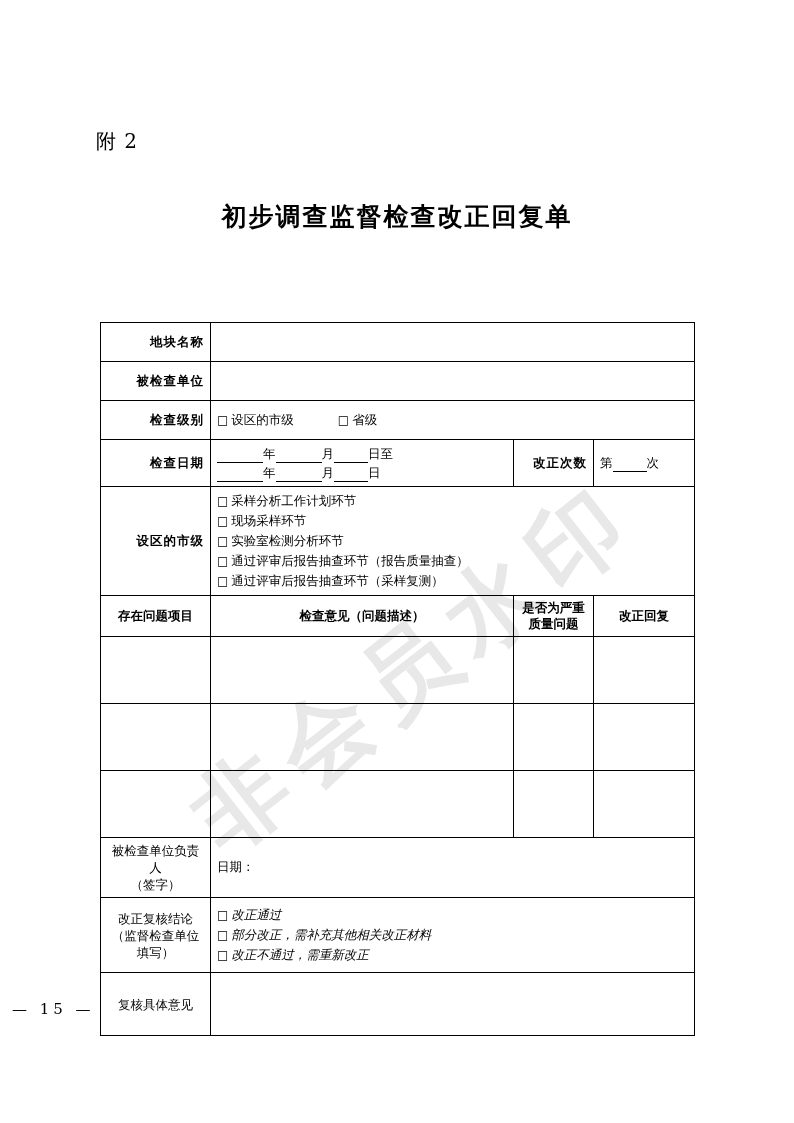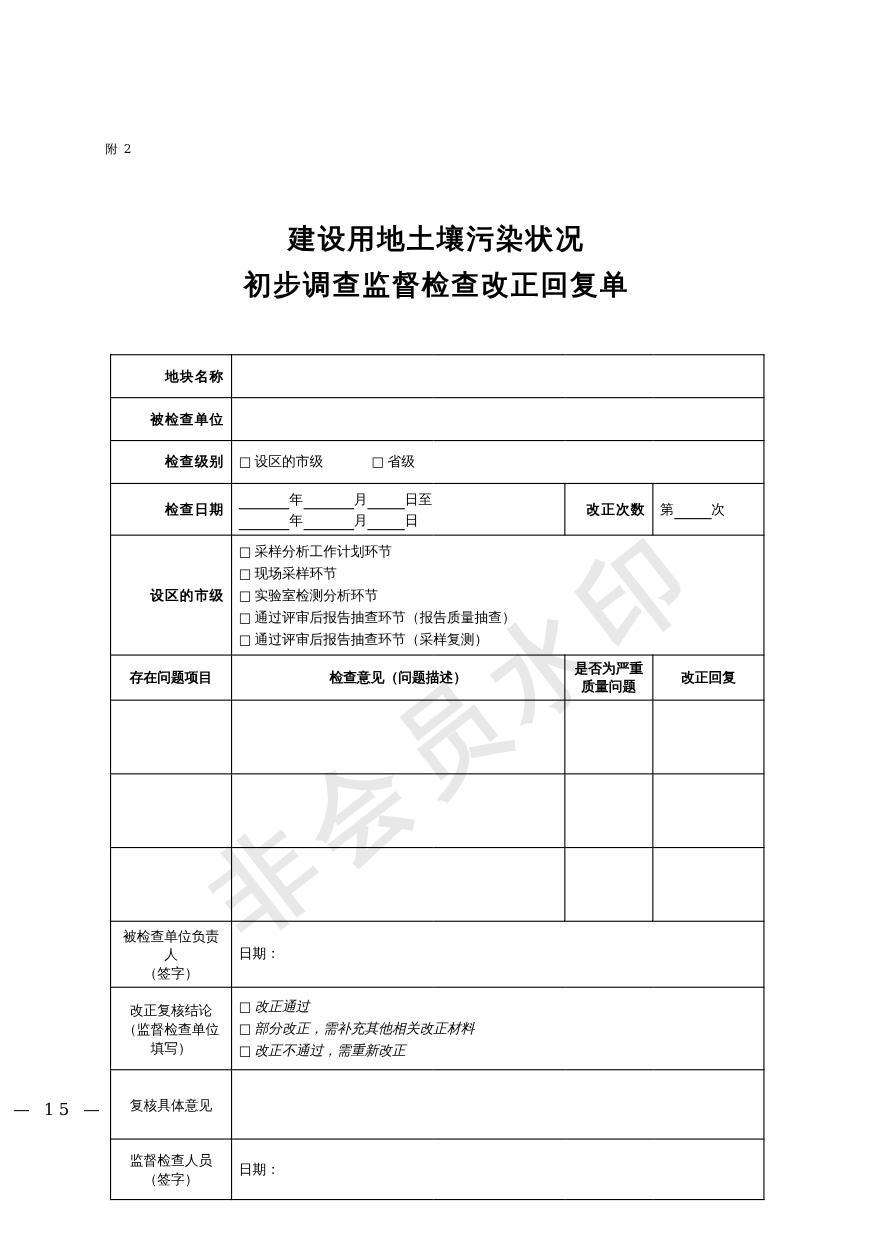--- a/index.html
+++ b/index.html
@@ -41,21 +41,21 @@
     line-height: 260px;
   }
   .content {
     position: relative;
     z-index: 1;
   }
   .attach-label {
     position: absolute;
     left: 96px;
     top: 128px;
-    font-size: 11px;
+    font-size: 20px;
     font-family: "DejaVu Serif", "Liberation Serif", serif;
     letter-spacing: 1px;
   }
   .doc-title {
     position: absolute;
     left: 0;
     top: 196px;
     width: 794px;
     text-align: center;
     font-family: "DejaVu Serif", "Liberation Serif", serif;
@@ -163,21 +163,20 @@
 
 <div class="page">
 
   <div class="watermark">非会员水印</div>
 
   <div class="content">
 
     <div class="attach-label">附 2</div>
 
     <div class="doc-title">
-      <div>建设用地土壤污染状况</div>
       <div>初步调查监督检查改正回复单</div>
     </div>
 
     <table class="form-table">
       <colgroup>
         <col style="width:110px">
         <col style="width:183px">
         <col style="width:120px">
         <col style="width:80px">
         <col style="width:101px">
@@ -262,26 +261,19 @@
           <td class="concl-list" colspan="4">
             <div><span class="chk">□</span><span>改正通过</span></div>
             <div><span class="chk">□</span><span>部分改正，需补充其他相关改正材料</span></div>
             <div><span class="chk">□</span><span>改正不通过，需重新改正</span></div>
           </td>
         </tr>
         <tr>
           <td class="sig-label" style="height:54px">复核具体意见</td>
           <td colspan="4"></td>
         </tr>
-        <tr>
-          <td class="sig-label" style="height:46px">
-            <div>监督检查人员</div>
-            <div>（签字）</div>
-          </td>
-          <td class="date-field" colspan="4">日期：</td>
-        </tr>
       </tbody>
     </table>
 
     <div class="page-num">— 15 —</div>
 
   </div>
 </div>
 
 </body></html>

